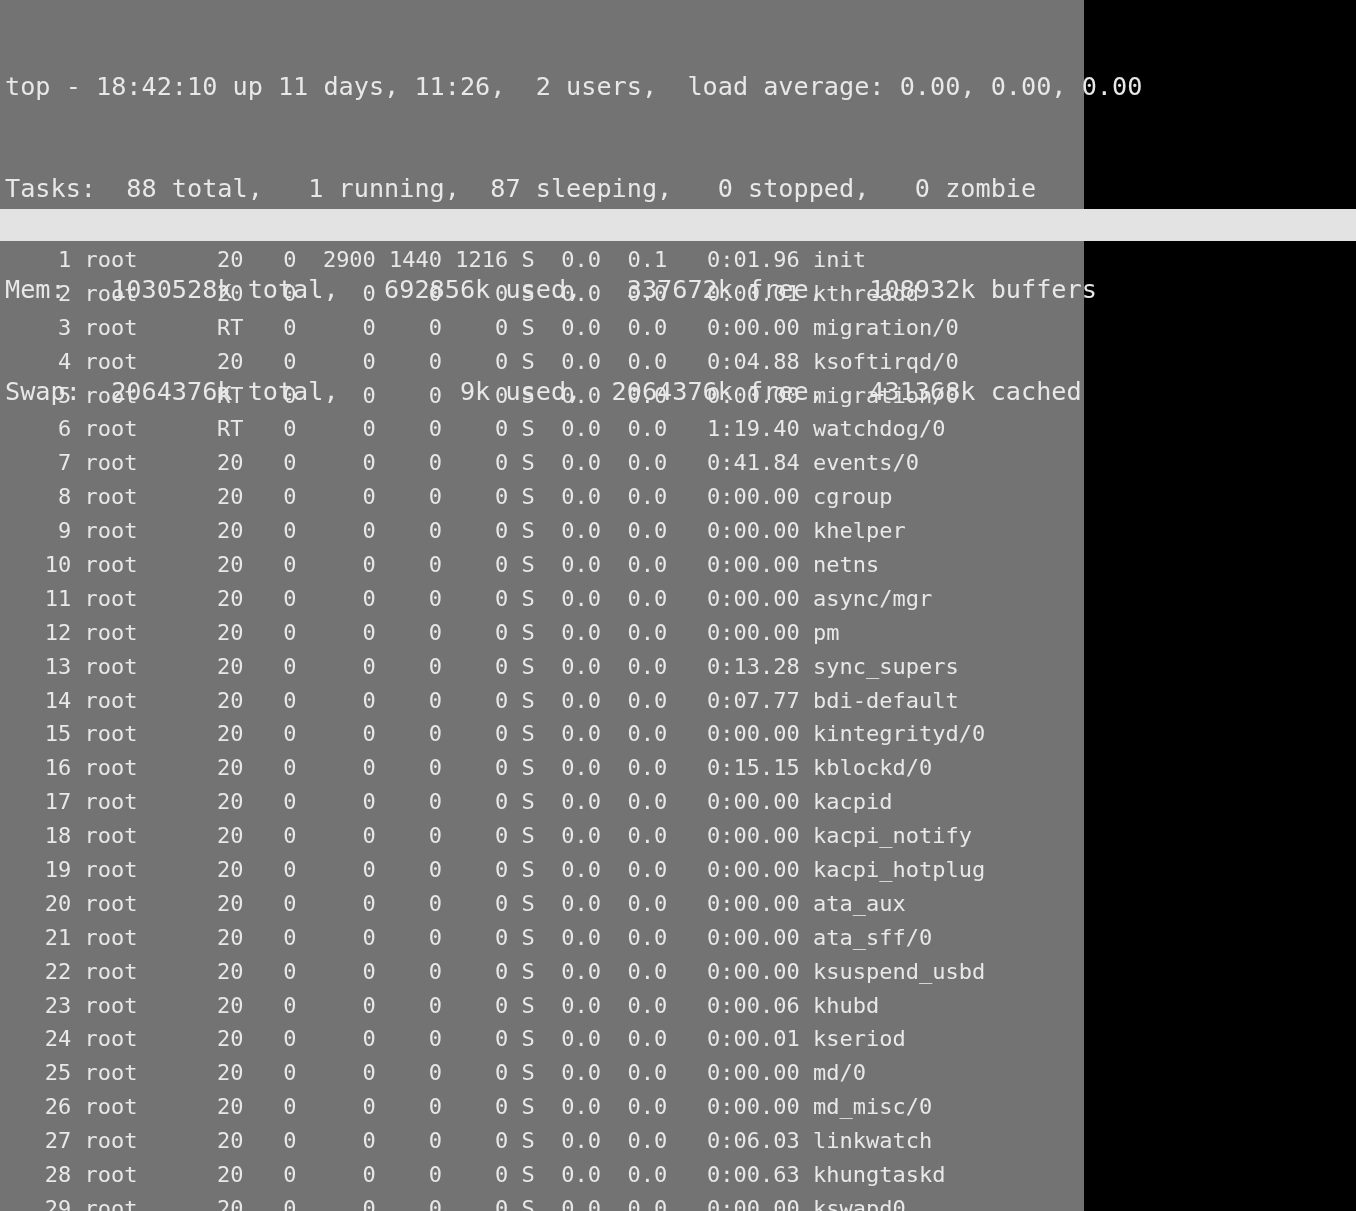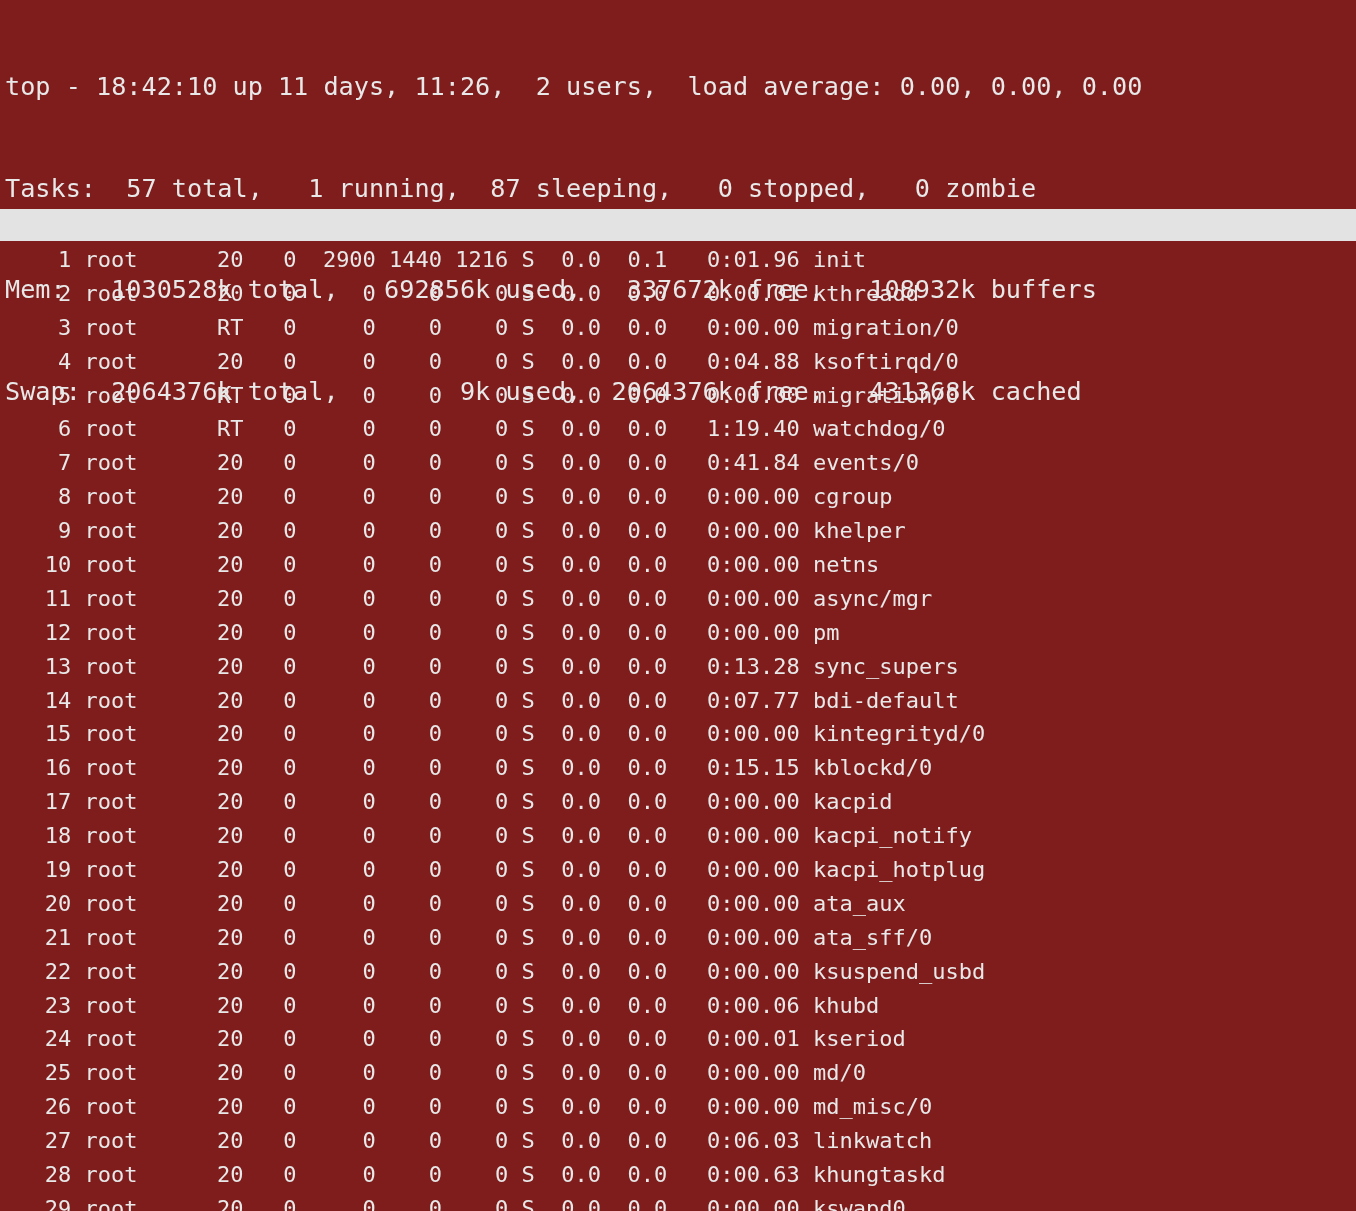--- a/index.html
+++ b/index.html
@@ -8,23 +8,23 @@
     background: #000000;
   }
   body {
     width: 1356px;
     height: 1211px;
     overflow: hidden;
     font-family: "DejaVu Sans Mono", "Liberation Mono", monospace;
   }
   #terminal {
     position: relative;
-    width: 1356px;
+    width: 1084px;
     height: 1211px;
-    background: #7f1d1d;
+    background: #737373;
     color: #e8e8e8;
     font-family: "DejaVu Sans Mono", "Liberation Mono", monospace;
     font-size: 25.2px;
     line-height: 33.9px;
     letter-spacing: 0px;
     white-space: pre;
     padding: 16px;
     box-sizing: border-box;
   }
   .summary-area {
@@ -83,21 +83,21 @@
     line-height: 33.9px;
   }
 </style>
 </head>
 <body>
 
 <div id="terminal">
 
   <div class="summary-area">
     <span class="sline">top - 18:42:10 up 11 days, 11:26,  2 users,  load average: 0.00, 0.00, 0.00</span>
-    <span class="sline">Tasks:  57 total,   1 running,  87 sleeping,   0 stopped,   0 zombie</span>
+    <span class="sline">Tasks:  88 total,   1 running,  87 sleeping,   0 stopped,   0 zombie</span>
     <span class="sline">Mem:   1030528k total,   692856k used,   337672k free,   108932k buffers</span>
     <span class="sline">Swap:  2064376k total,        9k used,  2064376k free,   431368k cached</span>
   </div>
 
   <div class="cursor-line">
     <span class="cursor-block"></span>
   </div>
 
   <div class="col-header">
     

